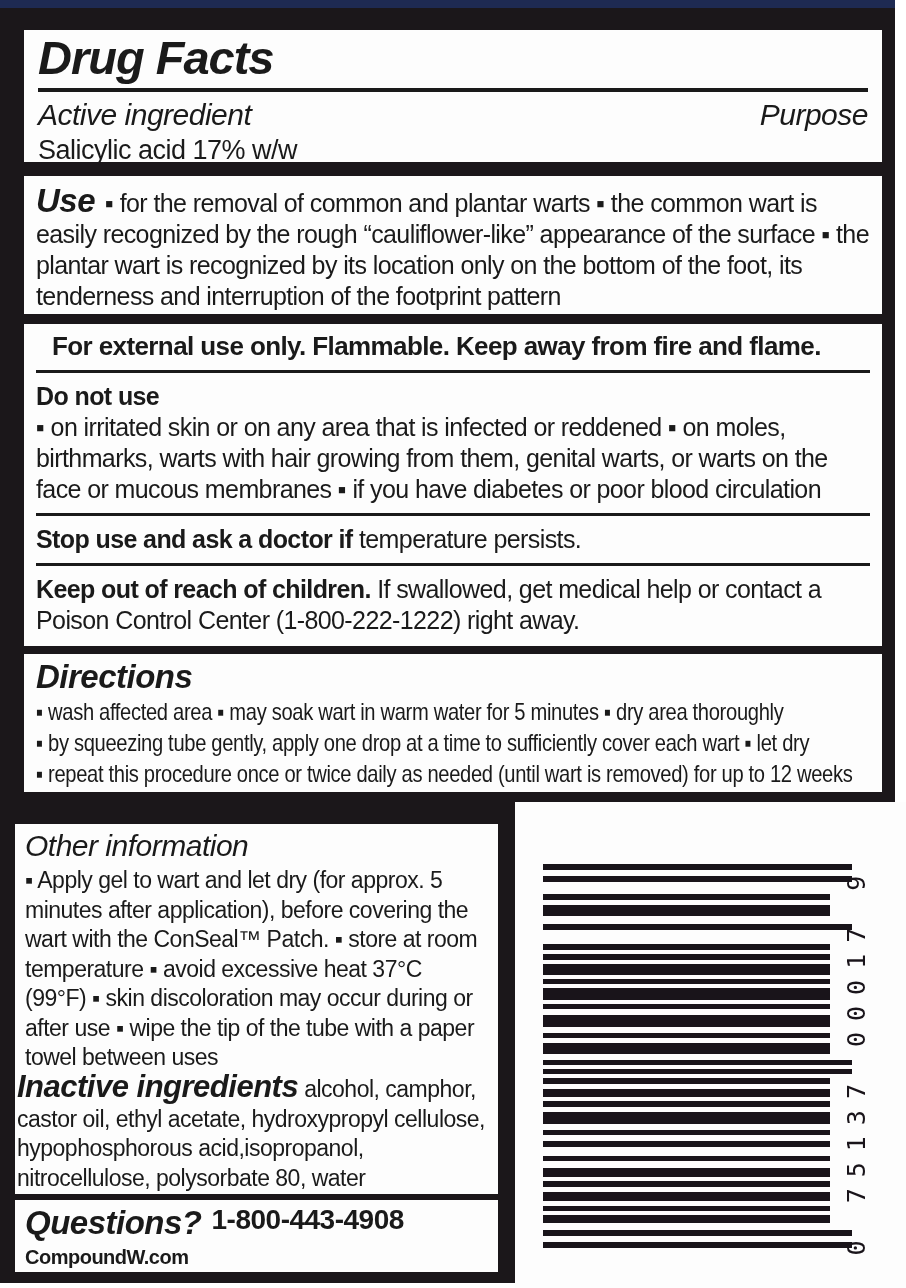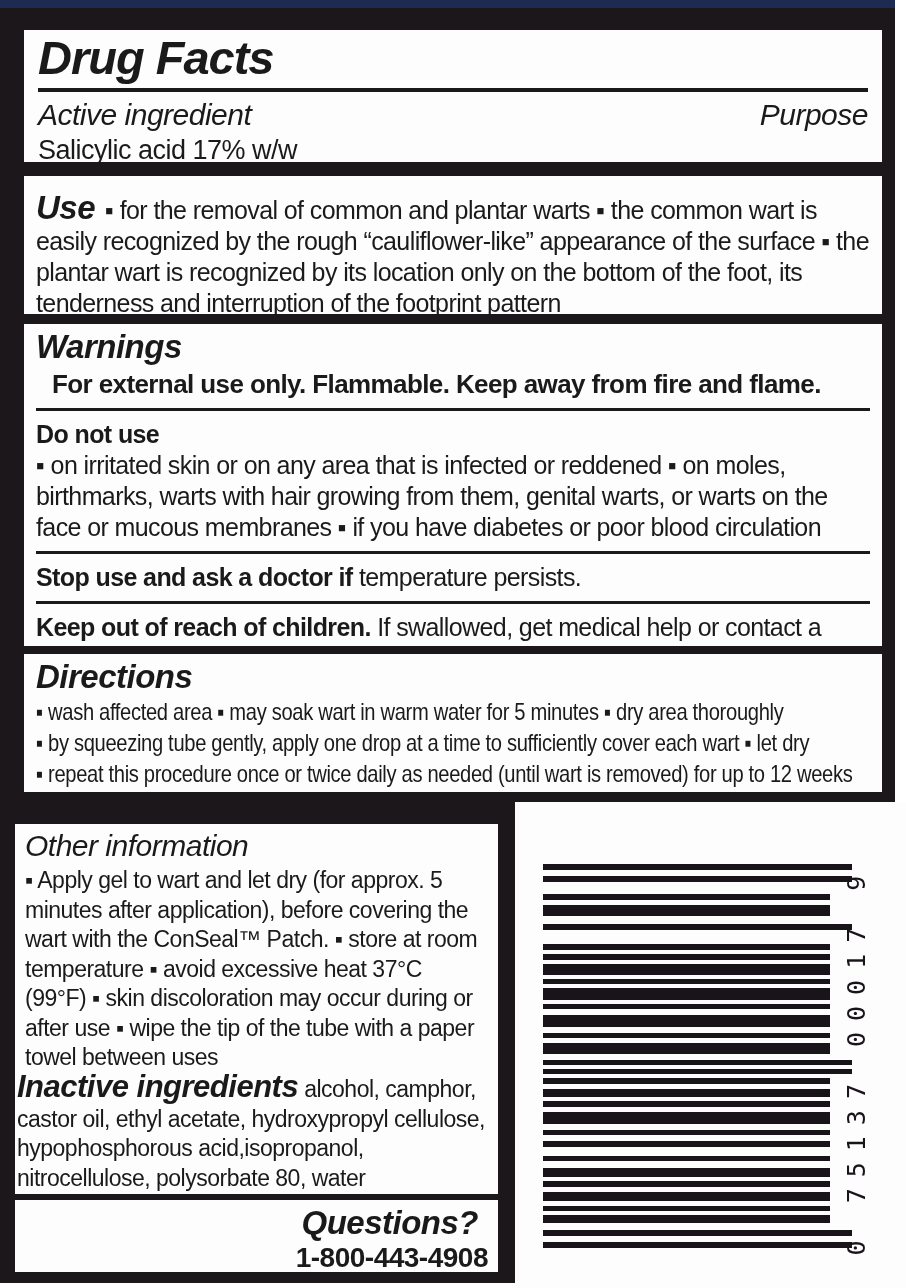--- a/index.html
+++ b/index.html
@@ -3,21 +3,21 @@
 <meta charset="utf-8">
 <style>
   html,body{margin:0;padding:0;}
   body{width:906px;height:1288px;background:#ffffff;font-family:"Liberation Sans",sans-serif;color:#1a1a1a;}
   .screen{position:relative;width:906px;height:1288px;overflow:hidden;background:#ffffff;}
   .topbar{position:absolute;left:0;top:0;width:895px;height:8px;}
   .frame-top{position:absolute;left:0;top:8px;width:895px;height:794px;background:#1b171a;}
   .frame-bottom{position:absolute;left:0;top:802px;width:515px;height:481px;background:#1b171a;}
   .box{position:absolute;background:#fdfdfd;z-index:2;box-sizing:border-box;overflow:hidden;}
   .box1{left:24px;top:30px;width:858px;height:132px;padding:2px 14px;}
-  .box2{left:24px;top:176px;width:858px;height:138px;padding:16px 12px;}
+  .box2{left:24px;top:176px;width:858px;height:138px;padding:9px 12px;}
   .box3{left:24px;top:324px;width:858px;height:322px;padding:4px 12px;}
   .box4{left:24px;top:654px;width:858px;height:138px;padding:4px 12px;}
   .box5{left:15px;top:824px;width:483px;height:256px;padding:4px 10px;}
   .box6{left:15px;top:1066px;width:483px;height:128px;padding:4px 2px;}
   .box7{left:15px;top:1200px;width:483px;height:72px;padding:4px 10px;}
   .barcode-panel{position:absolute;left:515px;top:802px;width:391px;height:486px;background:#fdfdfd;z-index:2;}
 
   .title{font-size:47px;font-weight:bold;font-style:italic;letter-spacing:-1px;margin:0;line-height:52px;}
   .rule{height:4px;background:#1a1a1a;margin:4px 0 5px;}
   .rule2{height:3px;background:#1a1a1a;margin:8px 0;}
@@ -29,21 +29,21 @@
   .dot-row{display:flex;align-items:baseline;font-size:27px;letter-spacing:-0.5px;line-height:34px;flex-direction:column;}
   .dots{flex:1;align-self:flex-end;height:7px;margin:0 3px 6px 3px;
         background-image:radial-gradient(circle,#1a1a1a 1.7px,transparent 2px);
         background-size:7px 7px;background-repeat:repeat-x;background-position:left bottom;}
   .body-txt{font-size:25px;line-height:31px;letter-spacing:-0.6px;margin:0;}
   .bold{font-weight:bold;}
   .flam{font-size:26px;line-height:32px;letter-spacing:-0.6px;margin:2px 16px 0;}
   .dir-line{font-size:24px;line-height:31px;margin:0;}
   .condensed{display:inline-block;transform:scaleX(0.84);transform-origin:0 50%;white-space:nowrap;letter-spacing:-0.4px;}
   .oi-txt{font-size:23px;line-height:29.5px;letter-spacing:-0.5px;margin:2px 0 0;}
-  .q-row{display:flex;align-items:flex-end;flex-direction:column;}
+  .q-row{display:flex;align-items:flex-start;}
   .q-phone{font-size:28px;font-weight:bold;letter-spacing:-0.5px;}
   .q-site{font-size:20px;font-weight:bold;letter-spacing:-0.5px;line-height:30px;}
   .bars{position:absolute;left:28px;top:62px;width:340px;}
   .bar{background:#19141a;width:287px;}
   .bar.long{width:309px;}
   .bc-digits-wrap{position:absolute;left:286px;top:28px;width:110px;height:460px;}
   .bc-digits{position:absolute;left:50%;top:50%;transform:translate(-50%,-50%) rotate(-90deg);
              white-space:nowrap;font-family:"DejaVu Sans Mono",monospace;font-size:25px;letter-spacing:11px;color:#19141a;}
 </style>
 </head>
@@ -67,21 +67,20 @@
       <span class="dots"></span>
       <span>Wart remover</span>
     </div>
   </div>
 
   <div class="box box2">
     <p class="body-txt"><span class="h2-inline">Use</span><span>▪ for the removal of common and plantar warts ▪ the common wart is easily recognized by the rough “cauliflower-like” appearance of the surface ▪ the plantar wart is recognized by its location only on the bottom of the foot, its tenderness and interruption of the footprint pattern</span></p>
   </div>
 
   <div class="box box3">
-    <h2 class="h2">Warnings</h2>
     <p class="flam bold">For external use only. Flammable. Keep away from fire and flame.</p>
     <div class="rule2"></div>
     <p class="body-txt bold">Do not use</p>
     <p class="body-txt">▪ on irritated skin or on any area that is infected or reddened ▪ on moles, birthmarks, warts with hair growing from them, genital warts, or warts on the face or mucous membranes ▪ if you have diabetes or poor blood circulation</p>
     <div class="rule2"></div>
     <p class="body-txt"><span class="bold">Stop use and ask a doctor if</span><span> temperature persists.</span></p>
     <div class="rule2"></div>
     <p class="body-txt"><span class="bold">Keep out of reach of children.</span><span> If swallowed, get medical help or contact a Poison Control Center (1-800-222-1222) right away.</span></p>
   </div>
 

